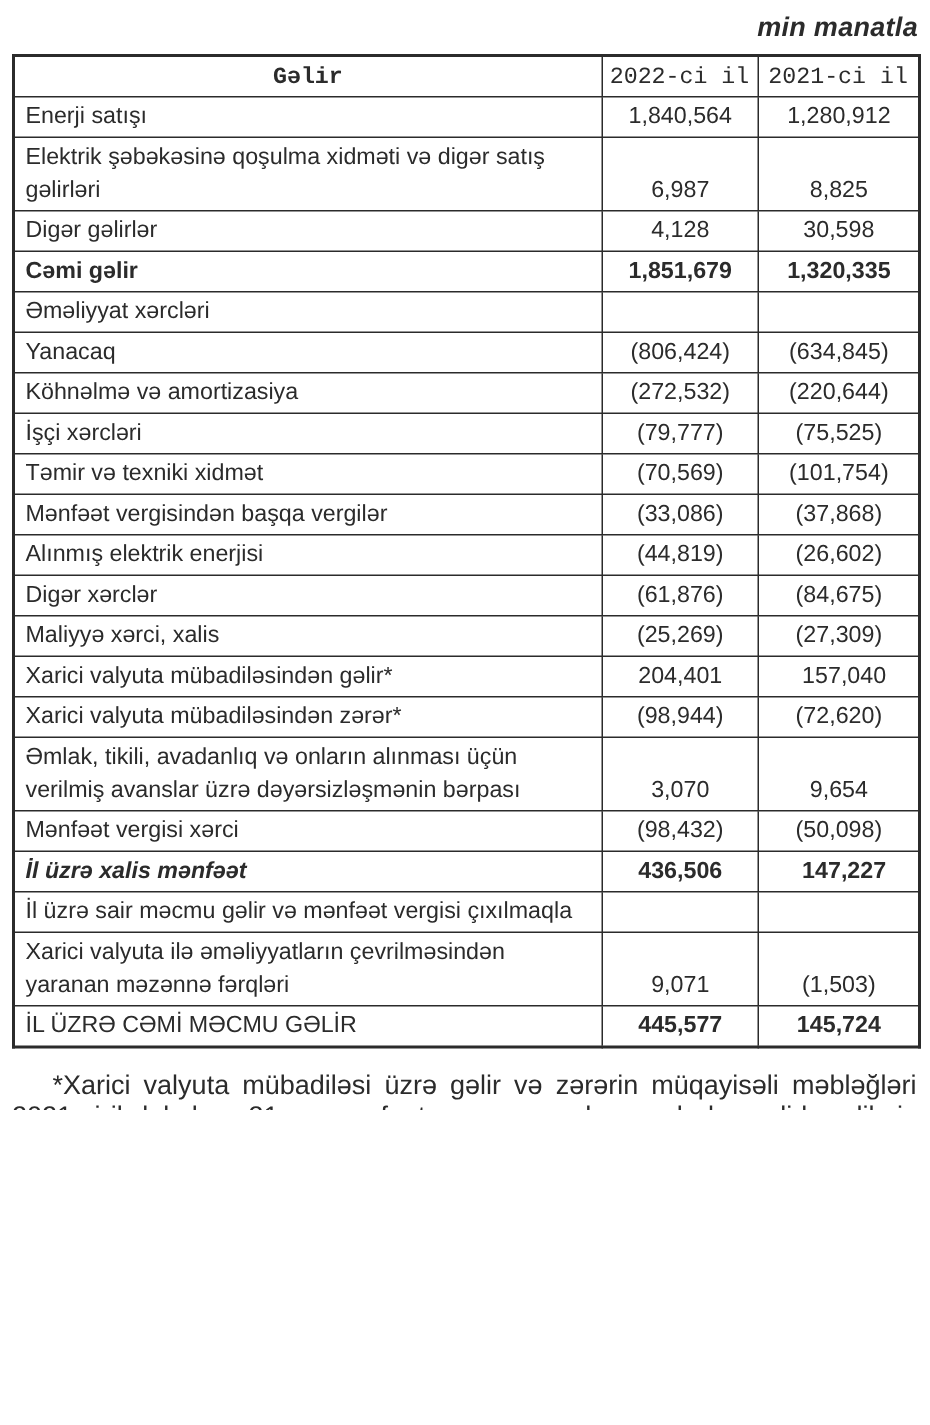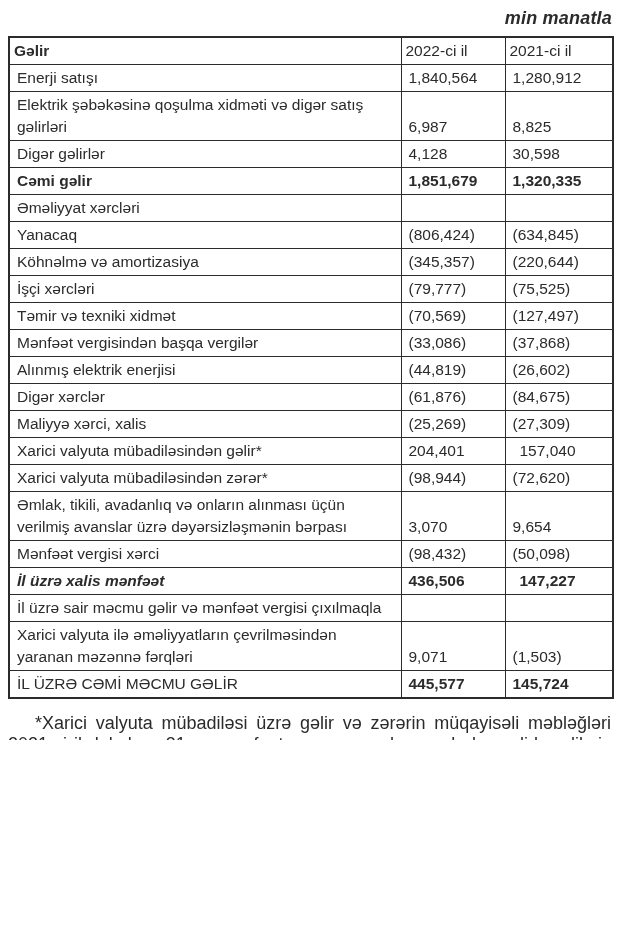--- a/index.html
+++ b/index.html
@@ -29,26 +29,27 @@
   }
   table.fin th, table.fin td {
     border: 1px solid #2b2b2b;
     font-size: 15.5px;
     line-height: 22px;
     padding: 2px 6px 2px 7px;
     overflow: hidden;
   }
   table.fin th {
     font-weight: normal;
-    text-align: left;
+    text-align: center;
     padding: 2px 4px;
+    font-family: Liberation Mono, monospace;
   }
   table.fin th.first { font-weight: bold; }
   td.label { text-align: left; vertical-align: top; }
-  td.val   { text-align: left; vertical-align: bottom; }
+  td.val   { text-align: center; vertical-align: bottom; }
   .b { font-weight: bold; }
   .i { font-style: italic; }
   .ind { padding-left: 14px !important; }
   .footnote {
     margin: 14px 9px 0 8px;
     font-size: 18px;
     line-height: 21px;
     text-align: justify;
     text-indent: 27px;
   }
@@ -99,32 +100,32 @@
           <td class="val"></td>
           <td class="val"></td>
         </tr>
         <tr>
           <td class="label">Yanacaq</td>
           <td class="val">(806,424)</td>
           <td class="val">(634,845)</td>
         </tr>
         <tr>
           <td class="label">Köhnəlmə və amortizasiya</td>
-          <td class="val">(345,357)</td>
+          <td class="val">(272,532)</td>
           <td class="val">(220,644)</td>
         </tr>
         <tr>
           <td class="label">İşçi xərcləri</td>
           <td class="val">(79,777)</td>
           <td class="val">(75,525)</td>
         </tr>
         <tr>
           <td class="label">Təmir və texniki xidmət</td>
           <td class="val">(70,569)</td>
-          <td class="val">(127,497)</td>
+          <td class="val">(101,754)</td>
         </tr>
         <tr>
           <td class="label">Mənfəət vergisindən başqa vergilər</td>
           <td class="val">(33,086)</td>
           <td class="val">(37,868)</td>
         </tr>
         <tr>
           <td class="label">Alınmış elektrik enerjisi</td>
           <td class="val">(44,819)</td>
           <td class="val">(26,602)</td>

